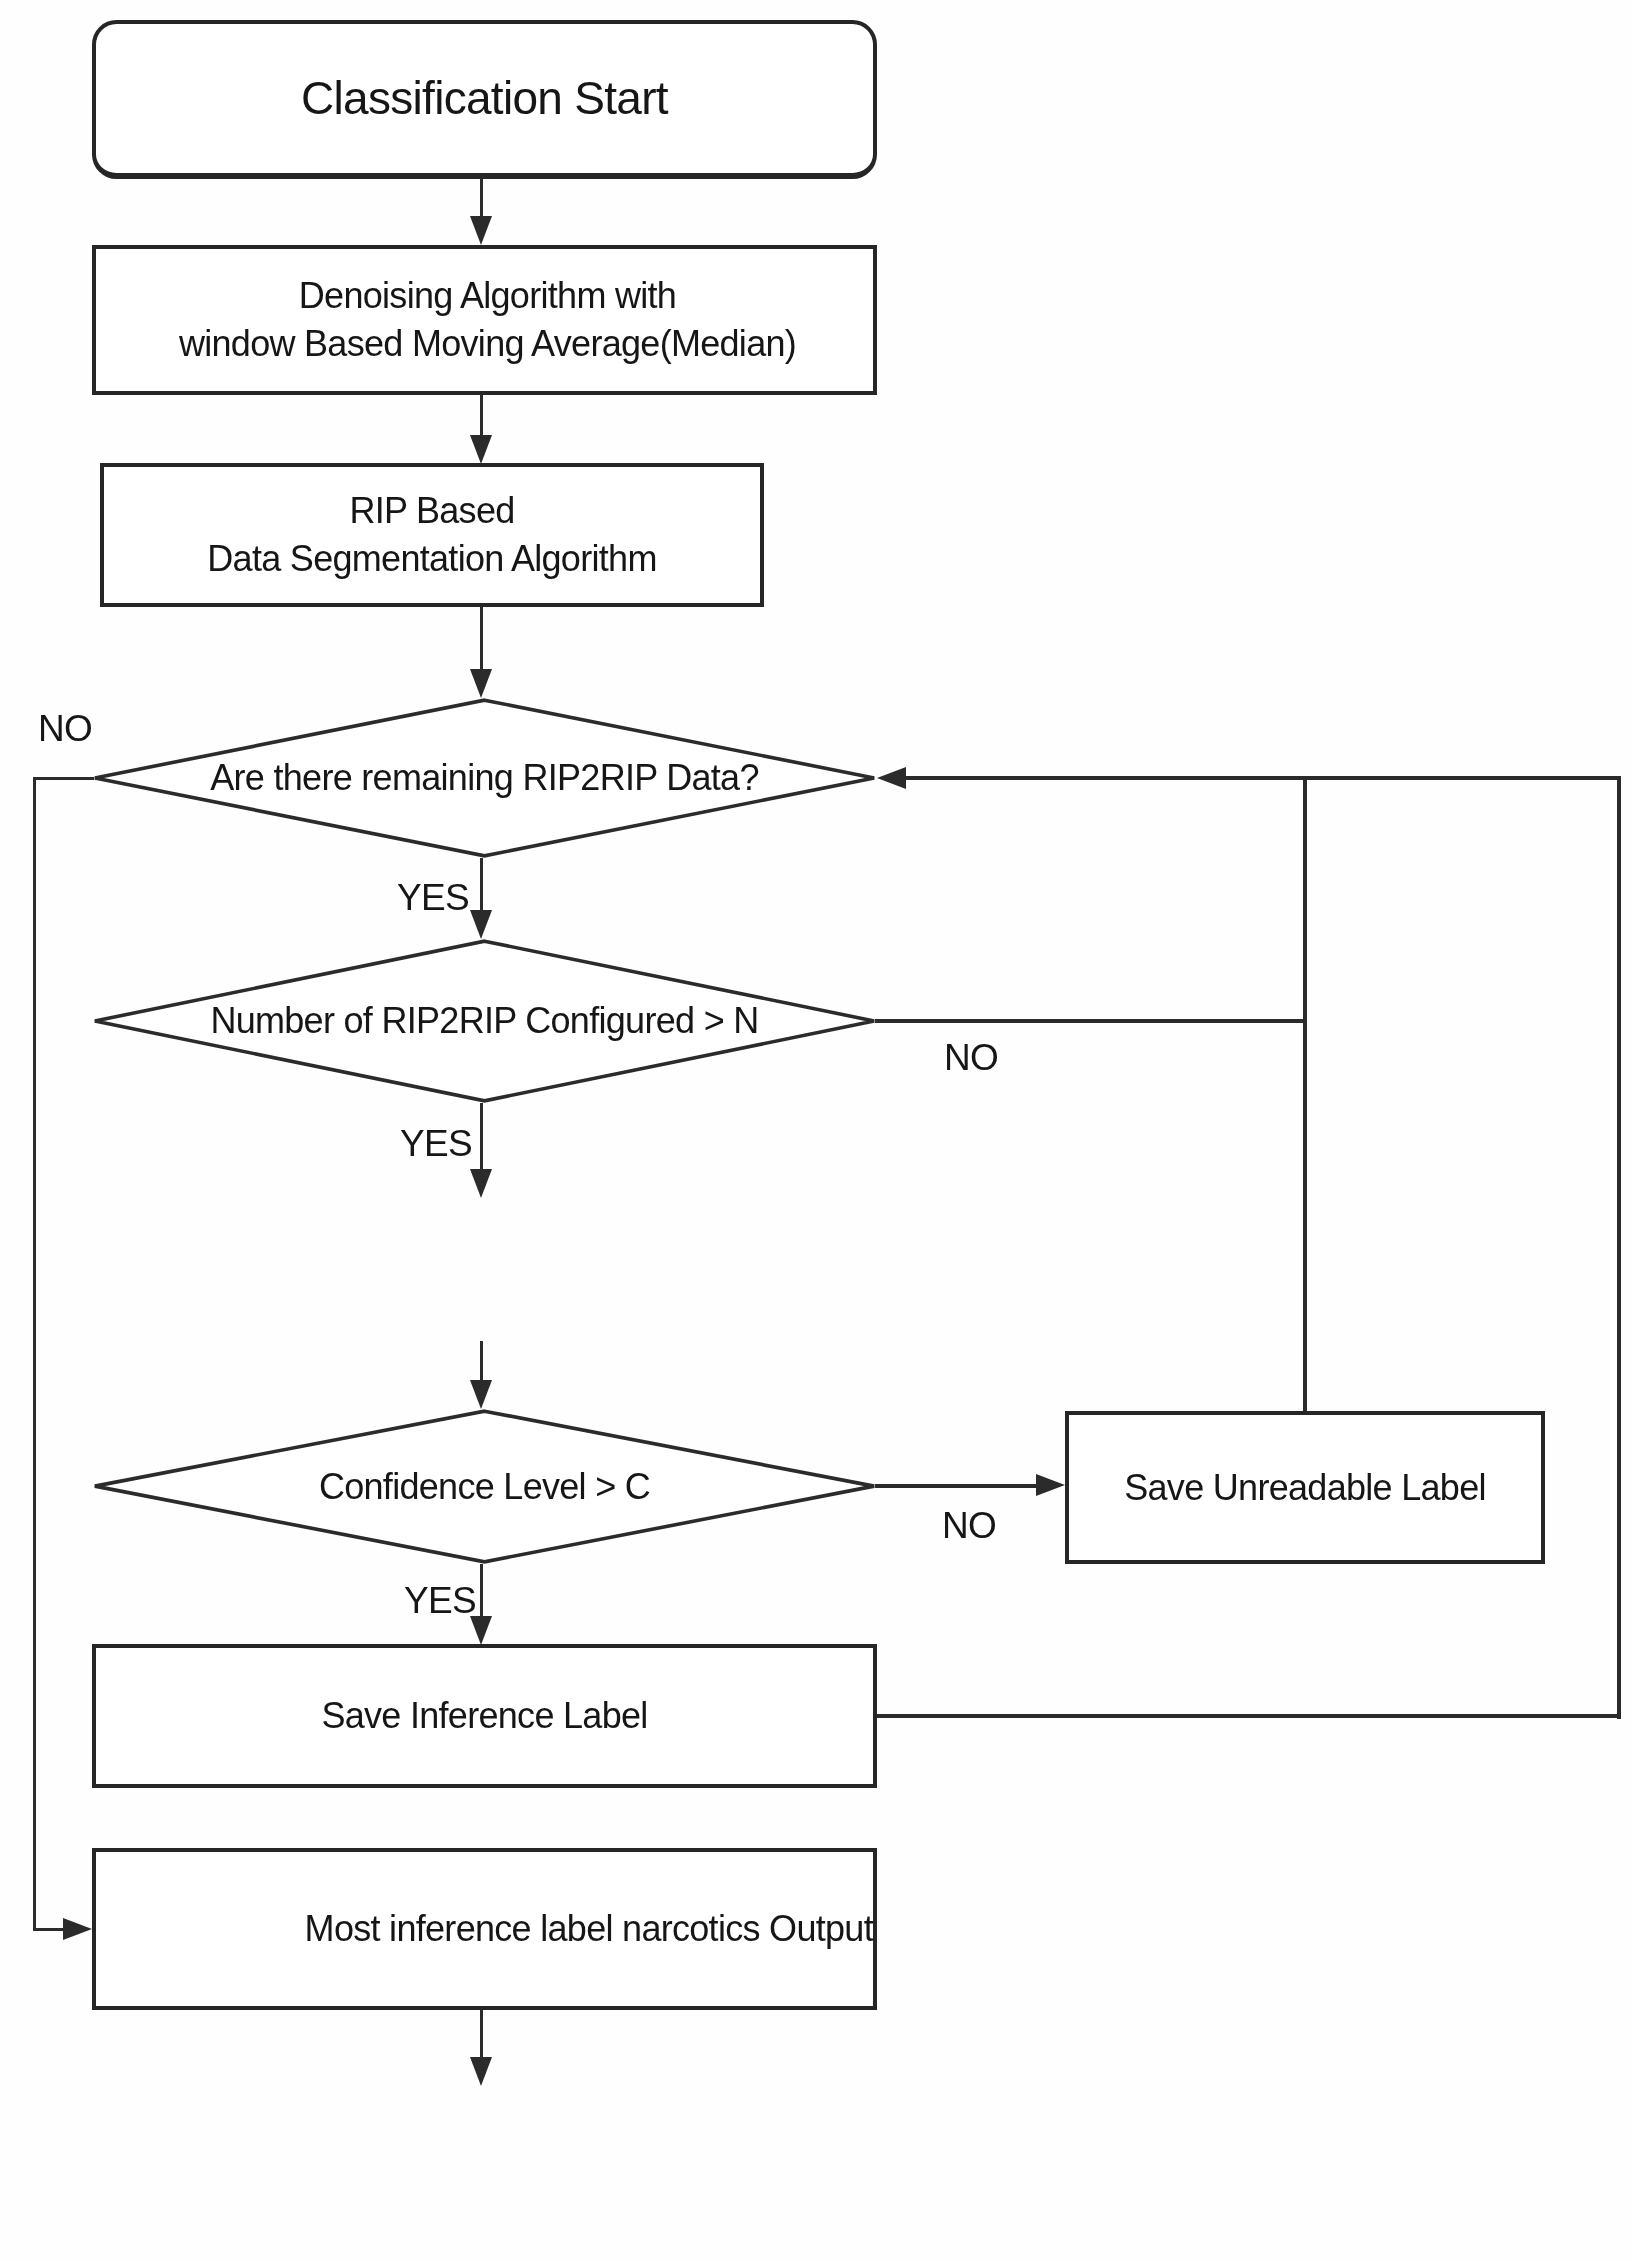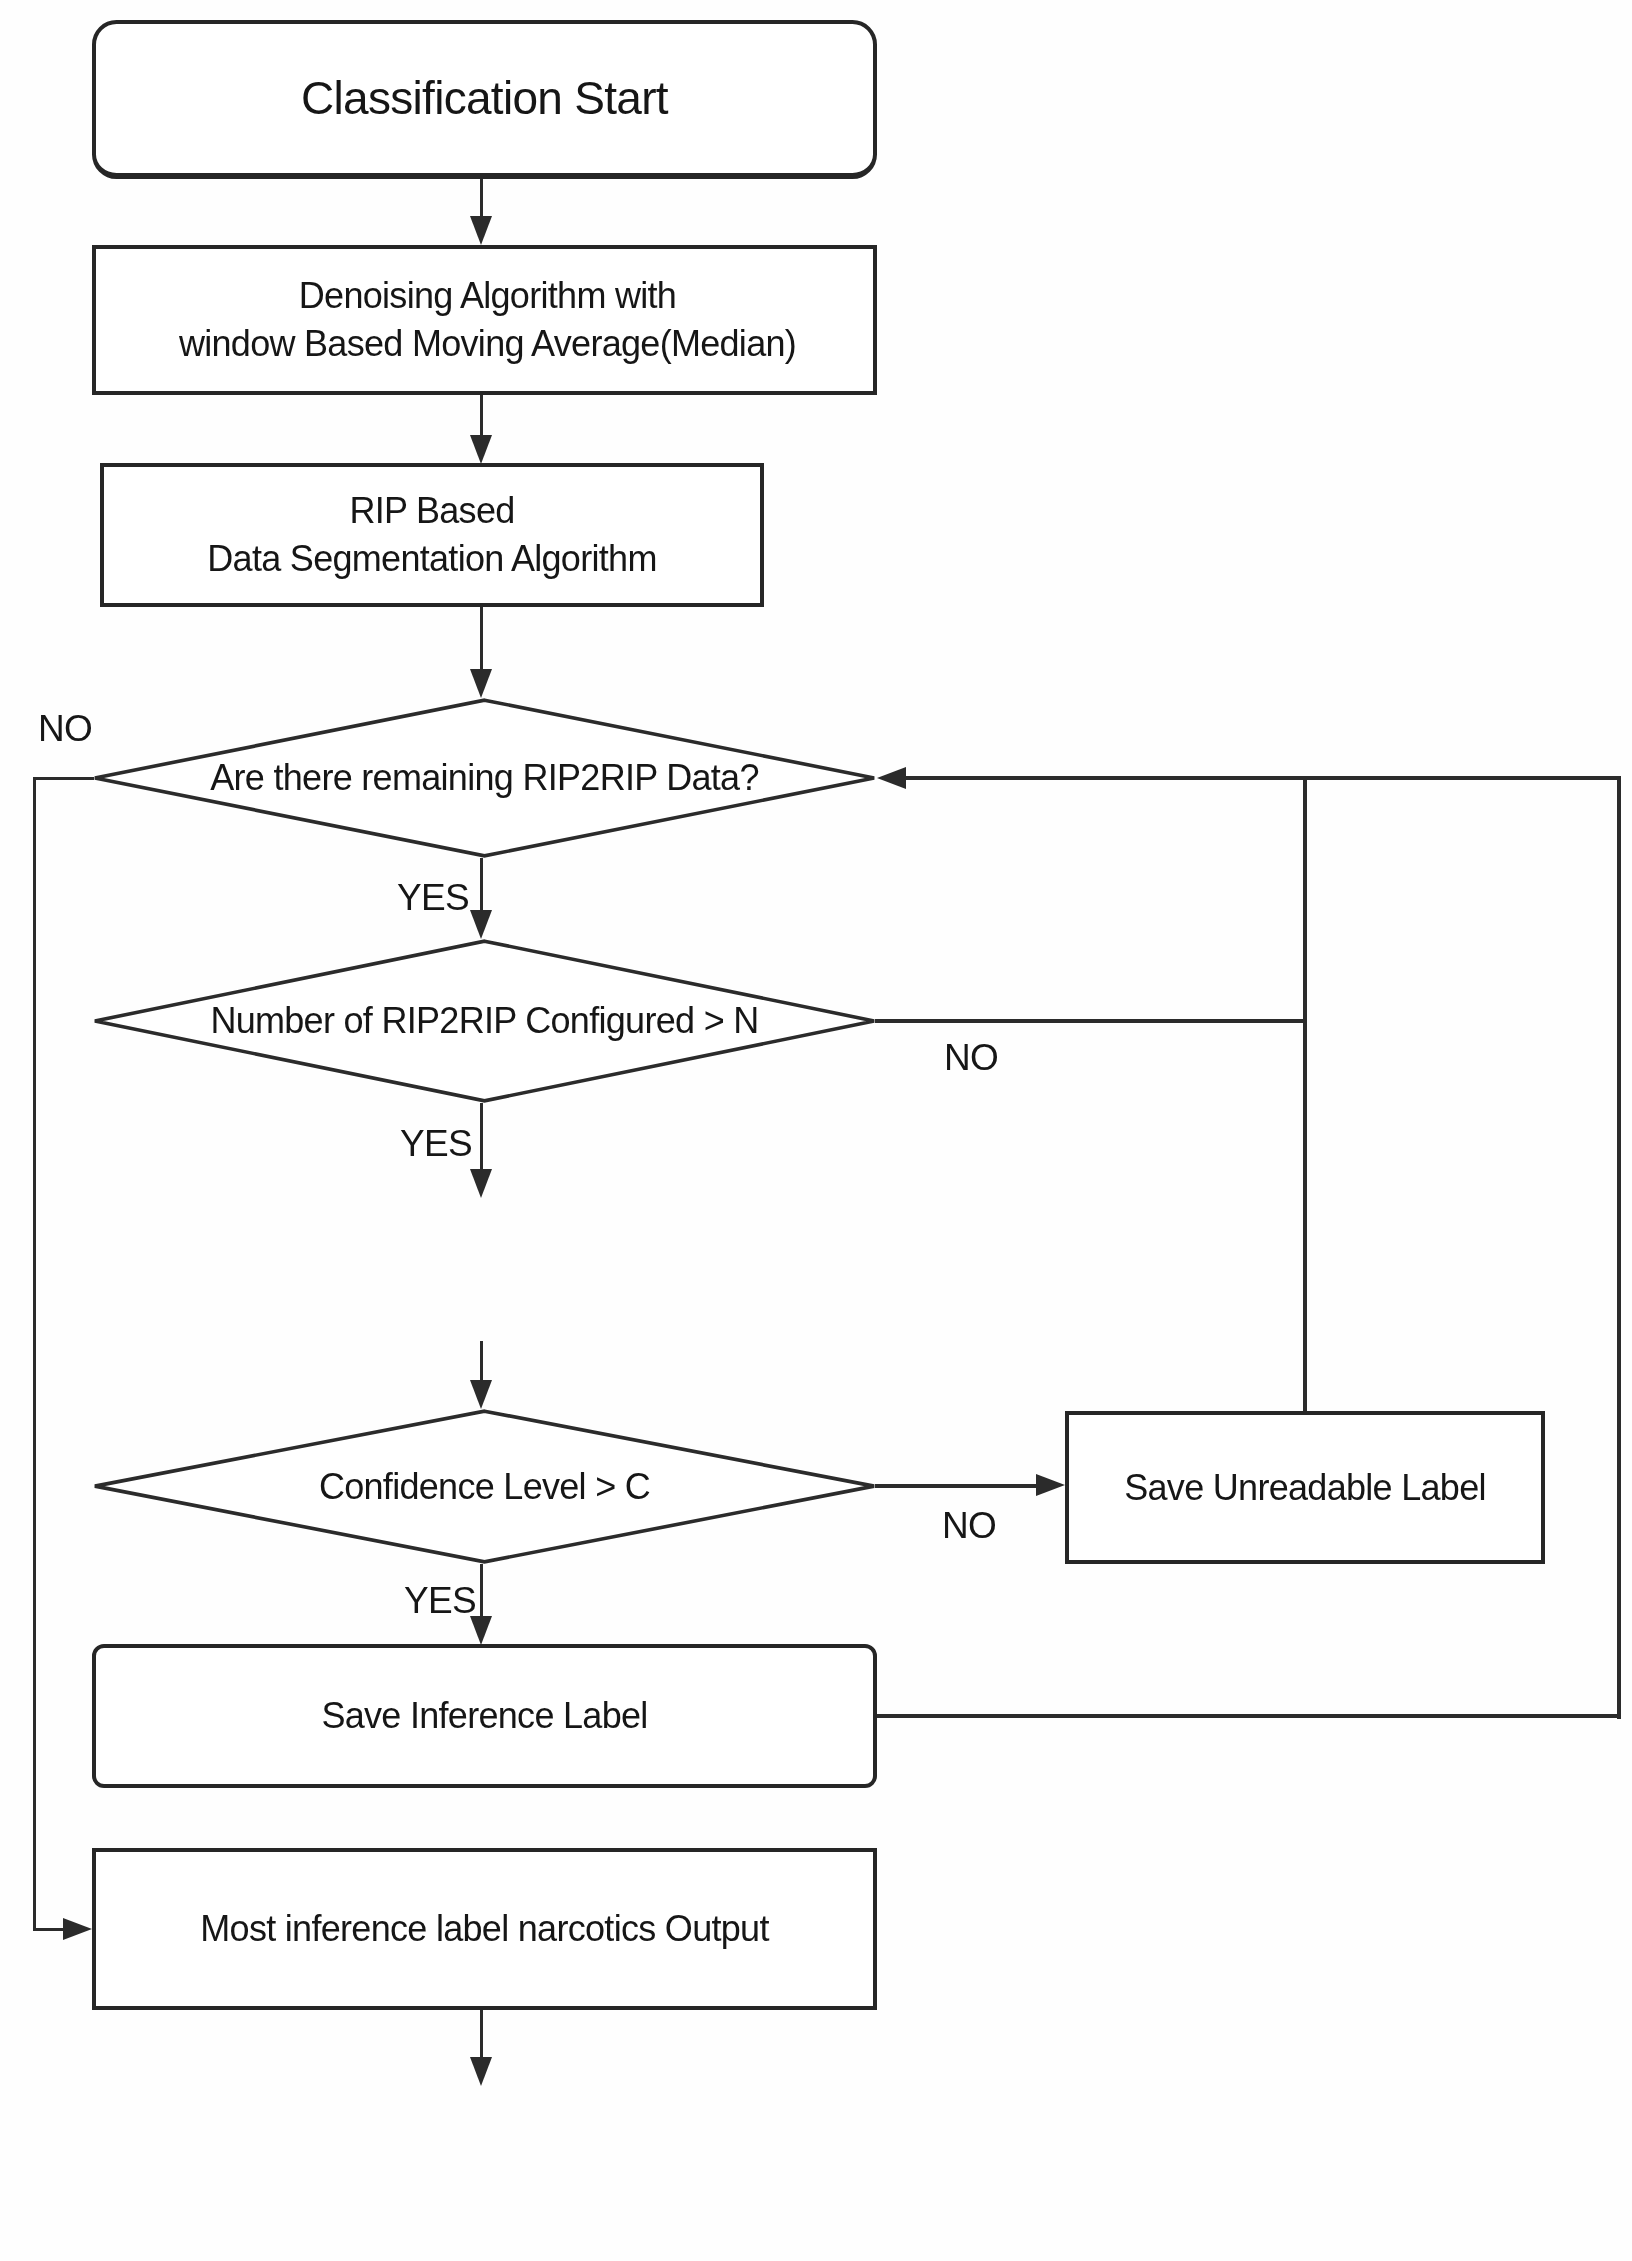--- a/index.html
+++ b/index.html
@@ -168,25 +168,25 @@
     <svg viewBox="0 0 1090 215" preserveAspectRatio="none">
       <polygon points="545,3 1086,107 545,212 4,107" fill="#ffffff" stroke="#2b2b2b" stroke-width="5"></polygon>
     </svg>
     <div class="node-label">Confidence Level &gt; C</div>
   </div>
 
   <div class="node" style="left:1065px; top:1411px; width:480px; height:153px;">
     <div class="node-label">Save Unreadable Label</div>
   </div>
 
-  <div class="node" style="left:92px; top:1644px; width:785px; height:144px;border-radius:12px;">
+  <div class="node" style="left:92px; top:1644px; width:785px; height:144px;">
     <div class="node-label">Save Inference Label</div>
   </div>
 
-  <div class="node" style="left:92px; top:1848px; width:785px; height:162px;">
+  <div class="node" style="left:92px; top:1848px; width:785px; height:162px;justify-content:flex-end;">
     <div class="node-label">Most inference label narcotics Output</div>
   </div>
 
 
   <div class="edge-label" style="left:65px; top:729px;">NO</div>
   <div class="edge-label" style="left:433px; top:898px;">YES</div>
   <div class="edge-label" style="left:971px; top:1058px;">NO</div>
   <div class="edge-label" style="left:436px; top:1144px;">YES</div>
   <div class="edge-label" style="left:969px; top:1526px;">NO</div>
   <div class="edge-label" style="left:440px; top:1601px;">YES</div>

